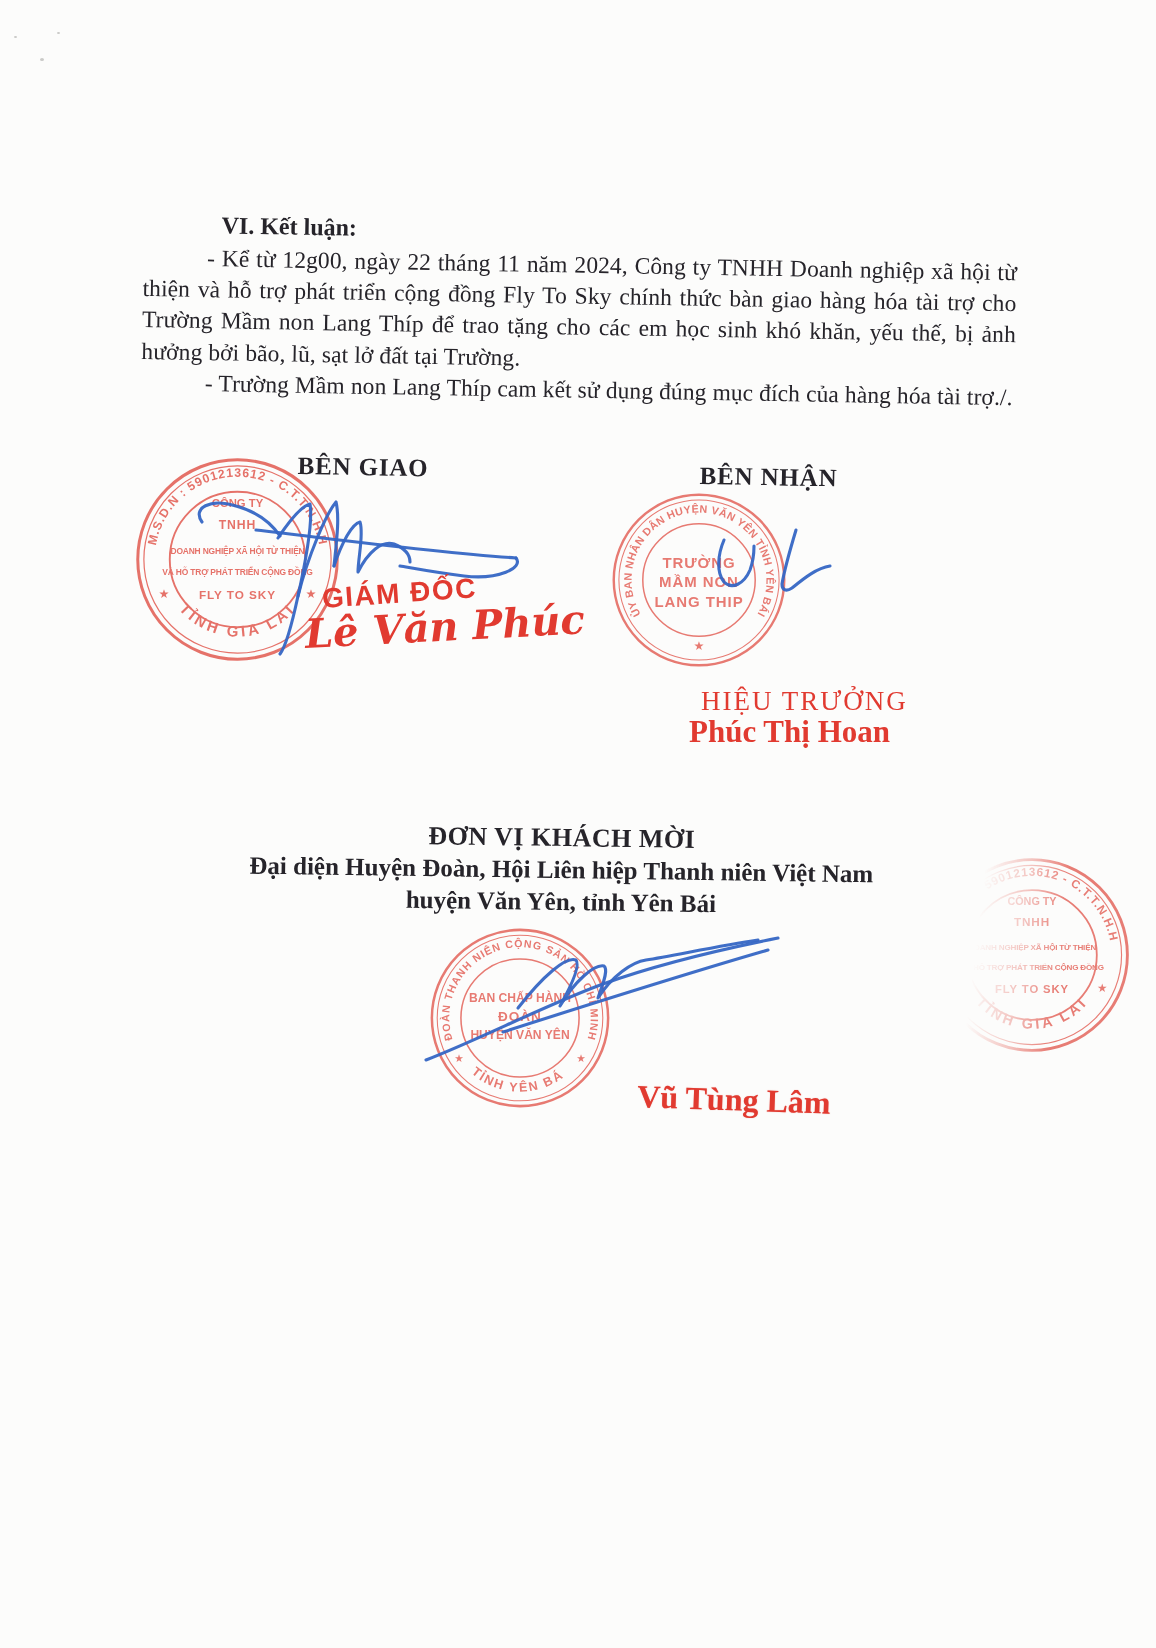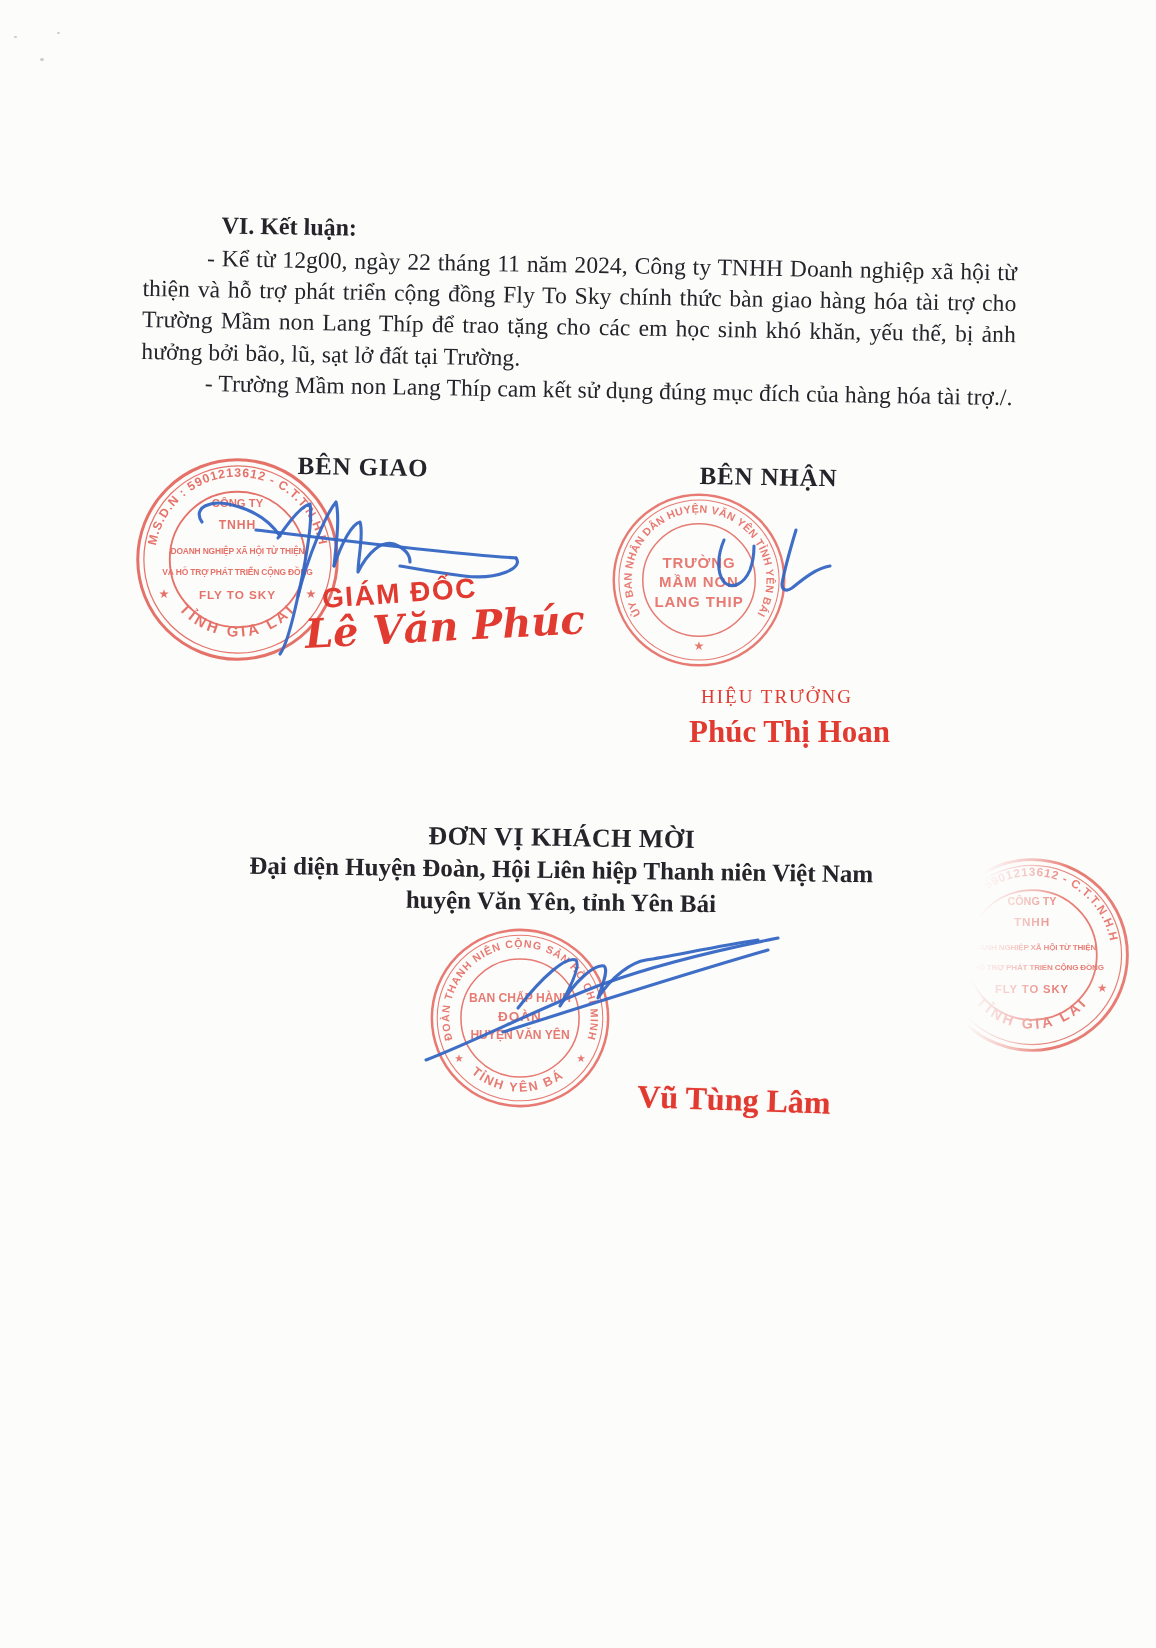--- a/index.html
+++ b/index.html
@@ -138,21 +138,21 @@
     </svg>
   </div>
 
   <div class="abs sig" style="left:712px;top:526px;">
     <svg width="125" height="68" viewBox="0 0 125 68" xmlns="http://www.w3.org/2000/svg">
       <path d="M12,14 C6,28 4,46 12,56 C20,64 32,58 38,44 C41,36 42,26 42,20"></path>
       <path d="M84,4 C78,24 72,46 70,58 C70,64 74,66 80,62 C90,54 104,42 118,40"></path>
     </svg>
   </div>
 
-  <div class="abs red-title-serif" style="left:701px;top:686px;font-size:19px;letter-spacing:2px;">HIỆU TRƯỞNG</div>
+  <div class="abs red-title-serif" style="left:701px;top:686px;font-size:27px;letter-spacing:2px;">HIỆU TRƯỞNG</div>
   <div class="abs red-name" style="left:689px;top:714px;font-size:31px;">Phúc Thị Hoan</div>
 
   <div id="guest-block" class="abs">
     <div id="guest-heading">ĐƠN VỊ KHÁCH MỜI</div>
     <div class="guest-line">Đại diện Huyện Đoàn, Hội Liên hiệp Thanh niên Việt Nam</div>
     <div class="guest-line">huyện Văn Yên, tỉnh Yên Bái</div>
   </div>
 
   <div class="abs stamp" style="left:428px;top:926px;opacity:.8;">
     <svg width="184" height="184" viewBox="0 0 190 190" xmlns="http://www.w3.org/2000/svg">

